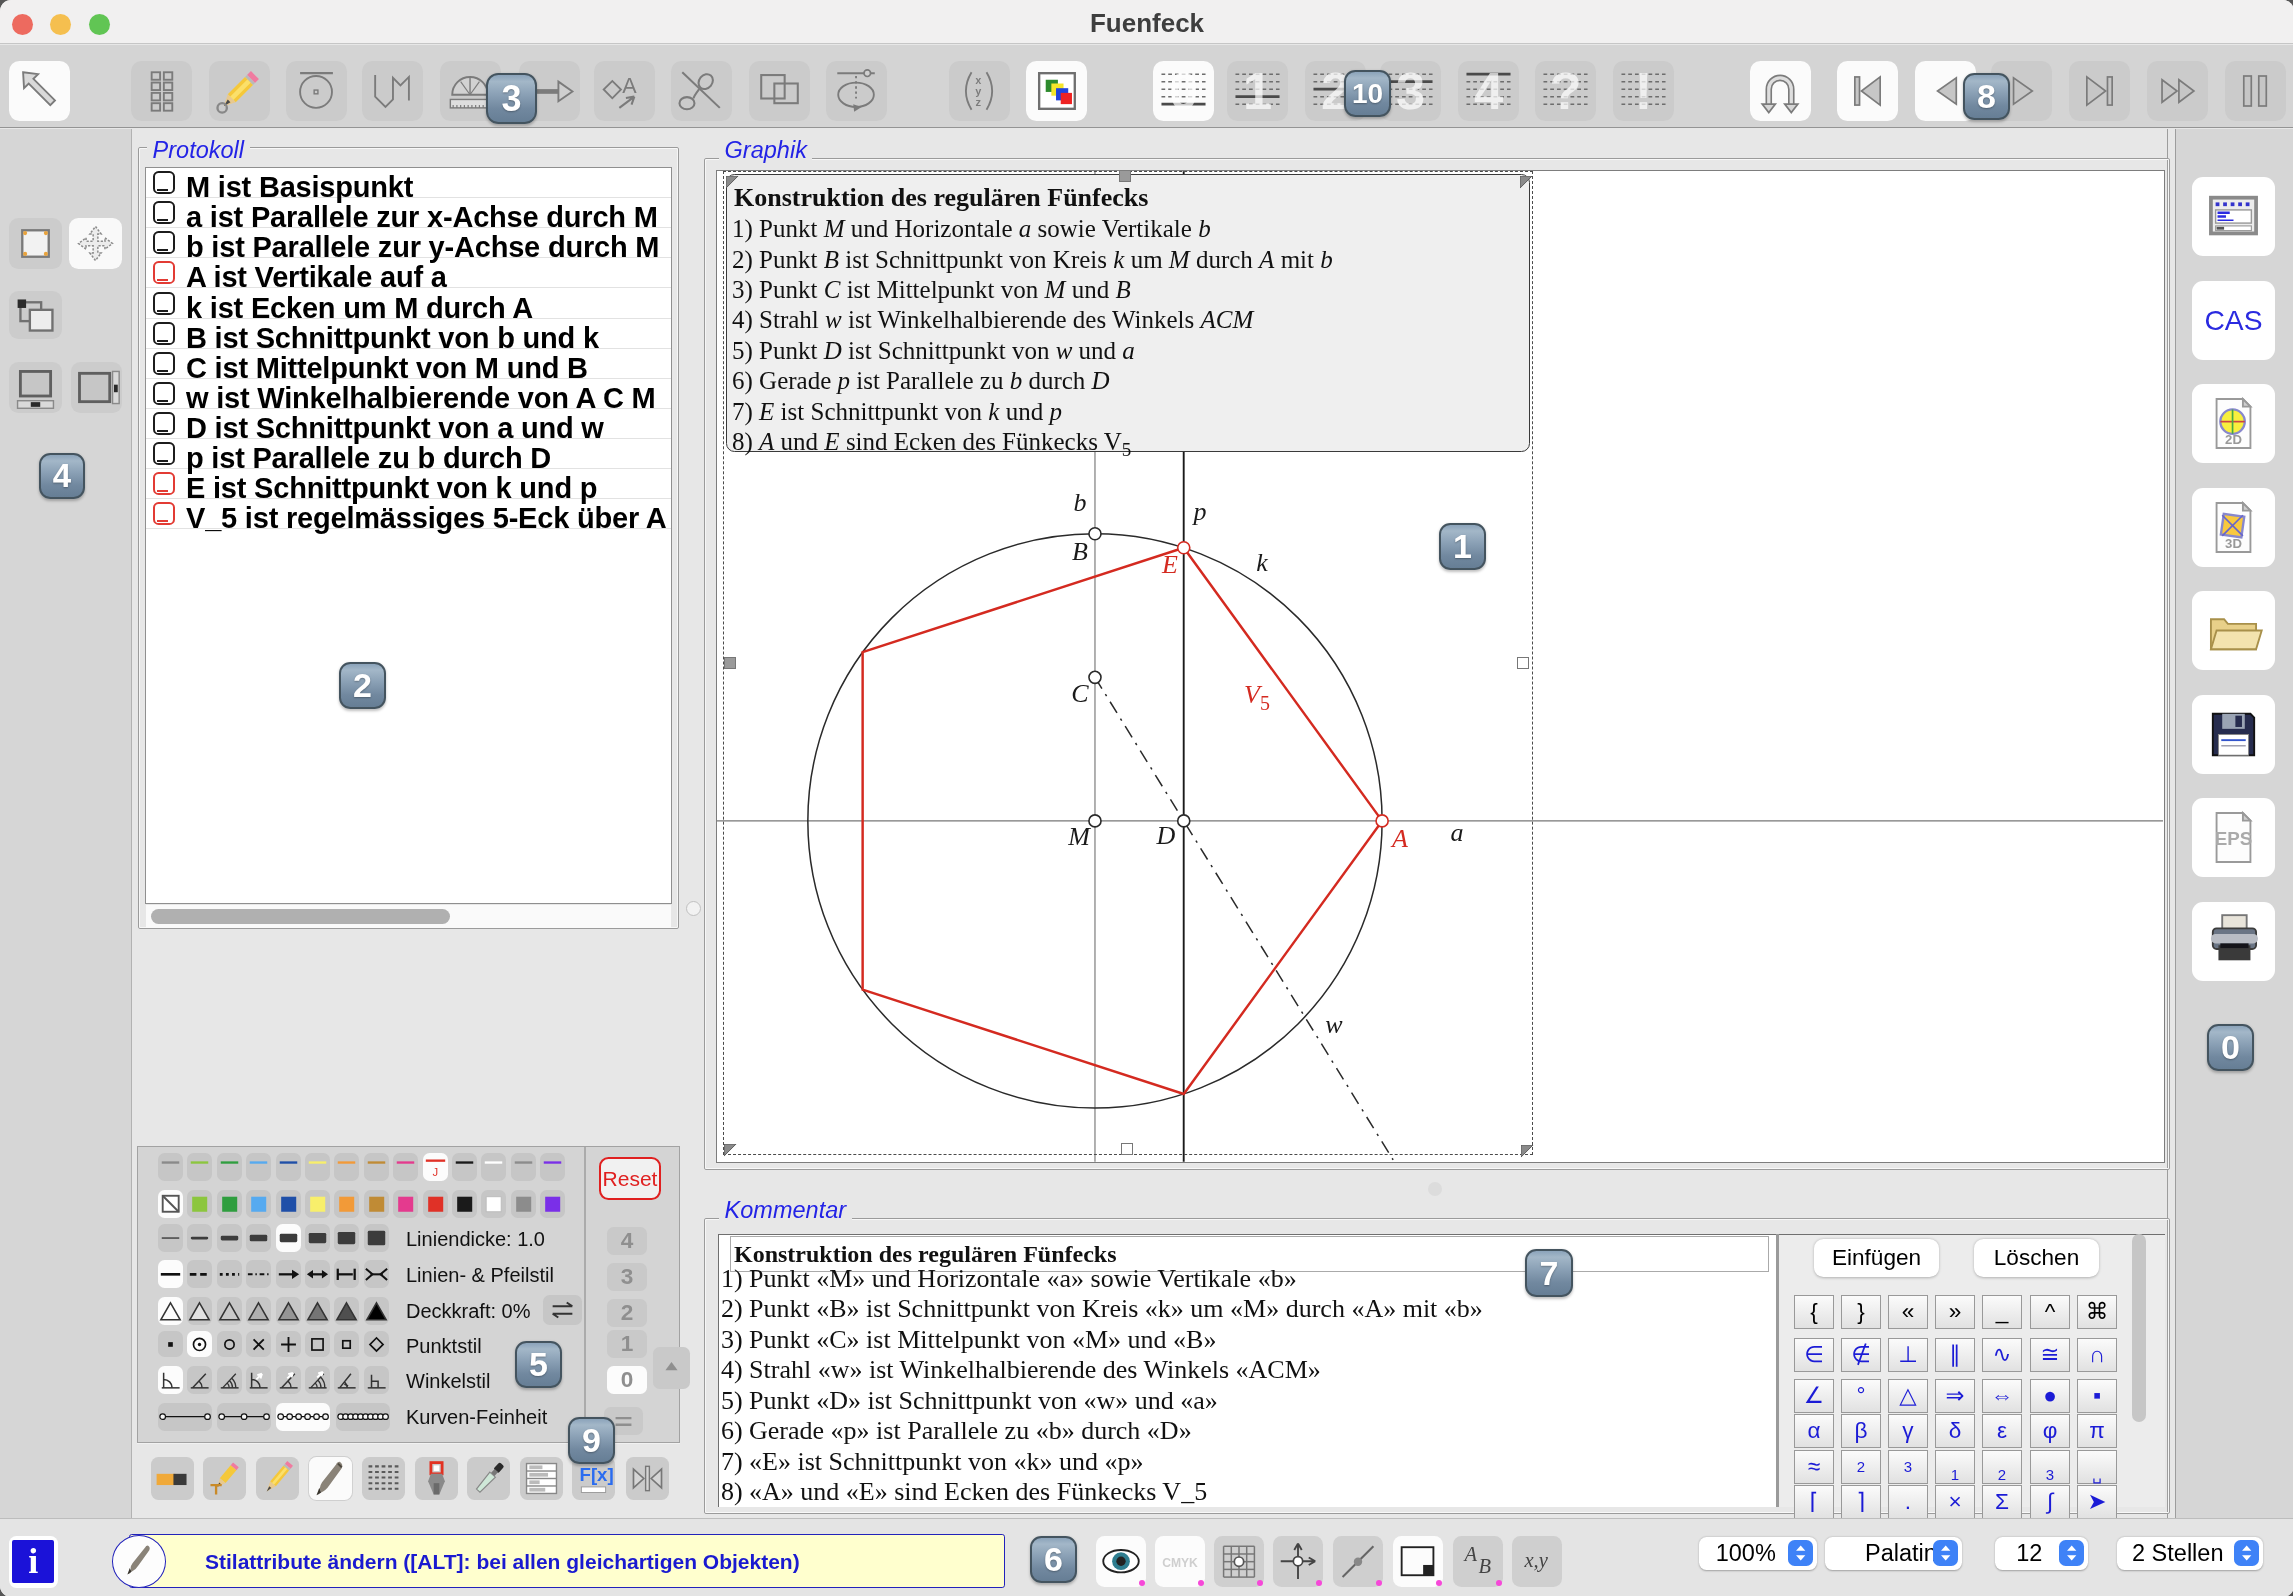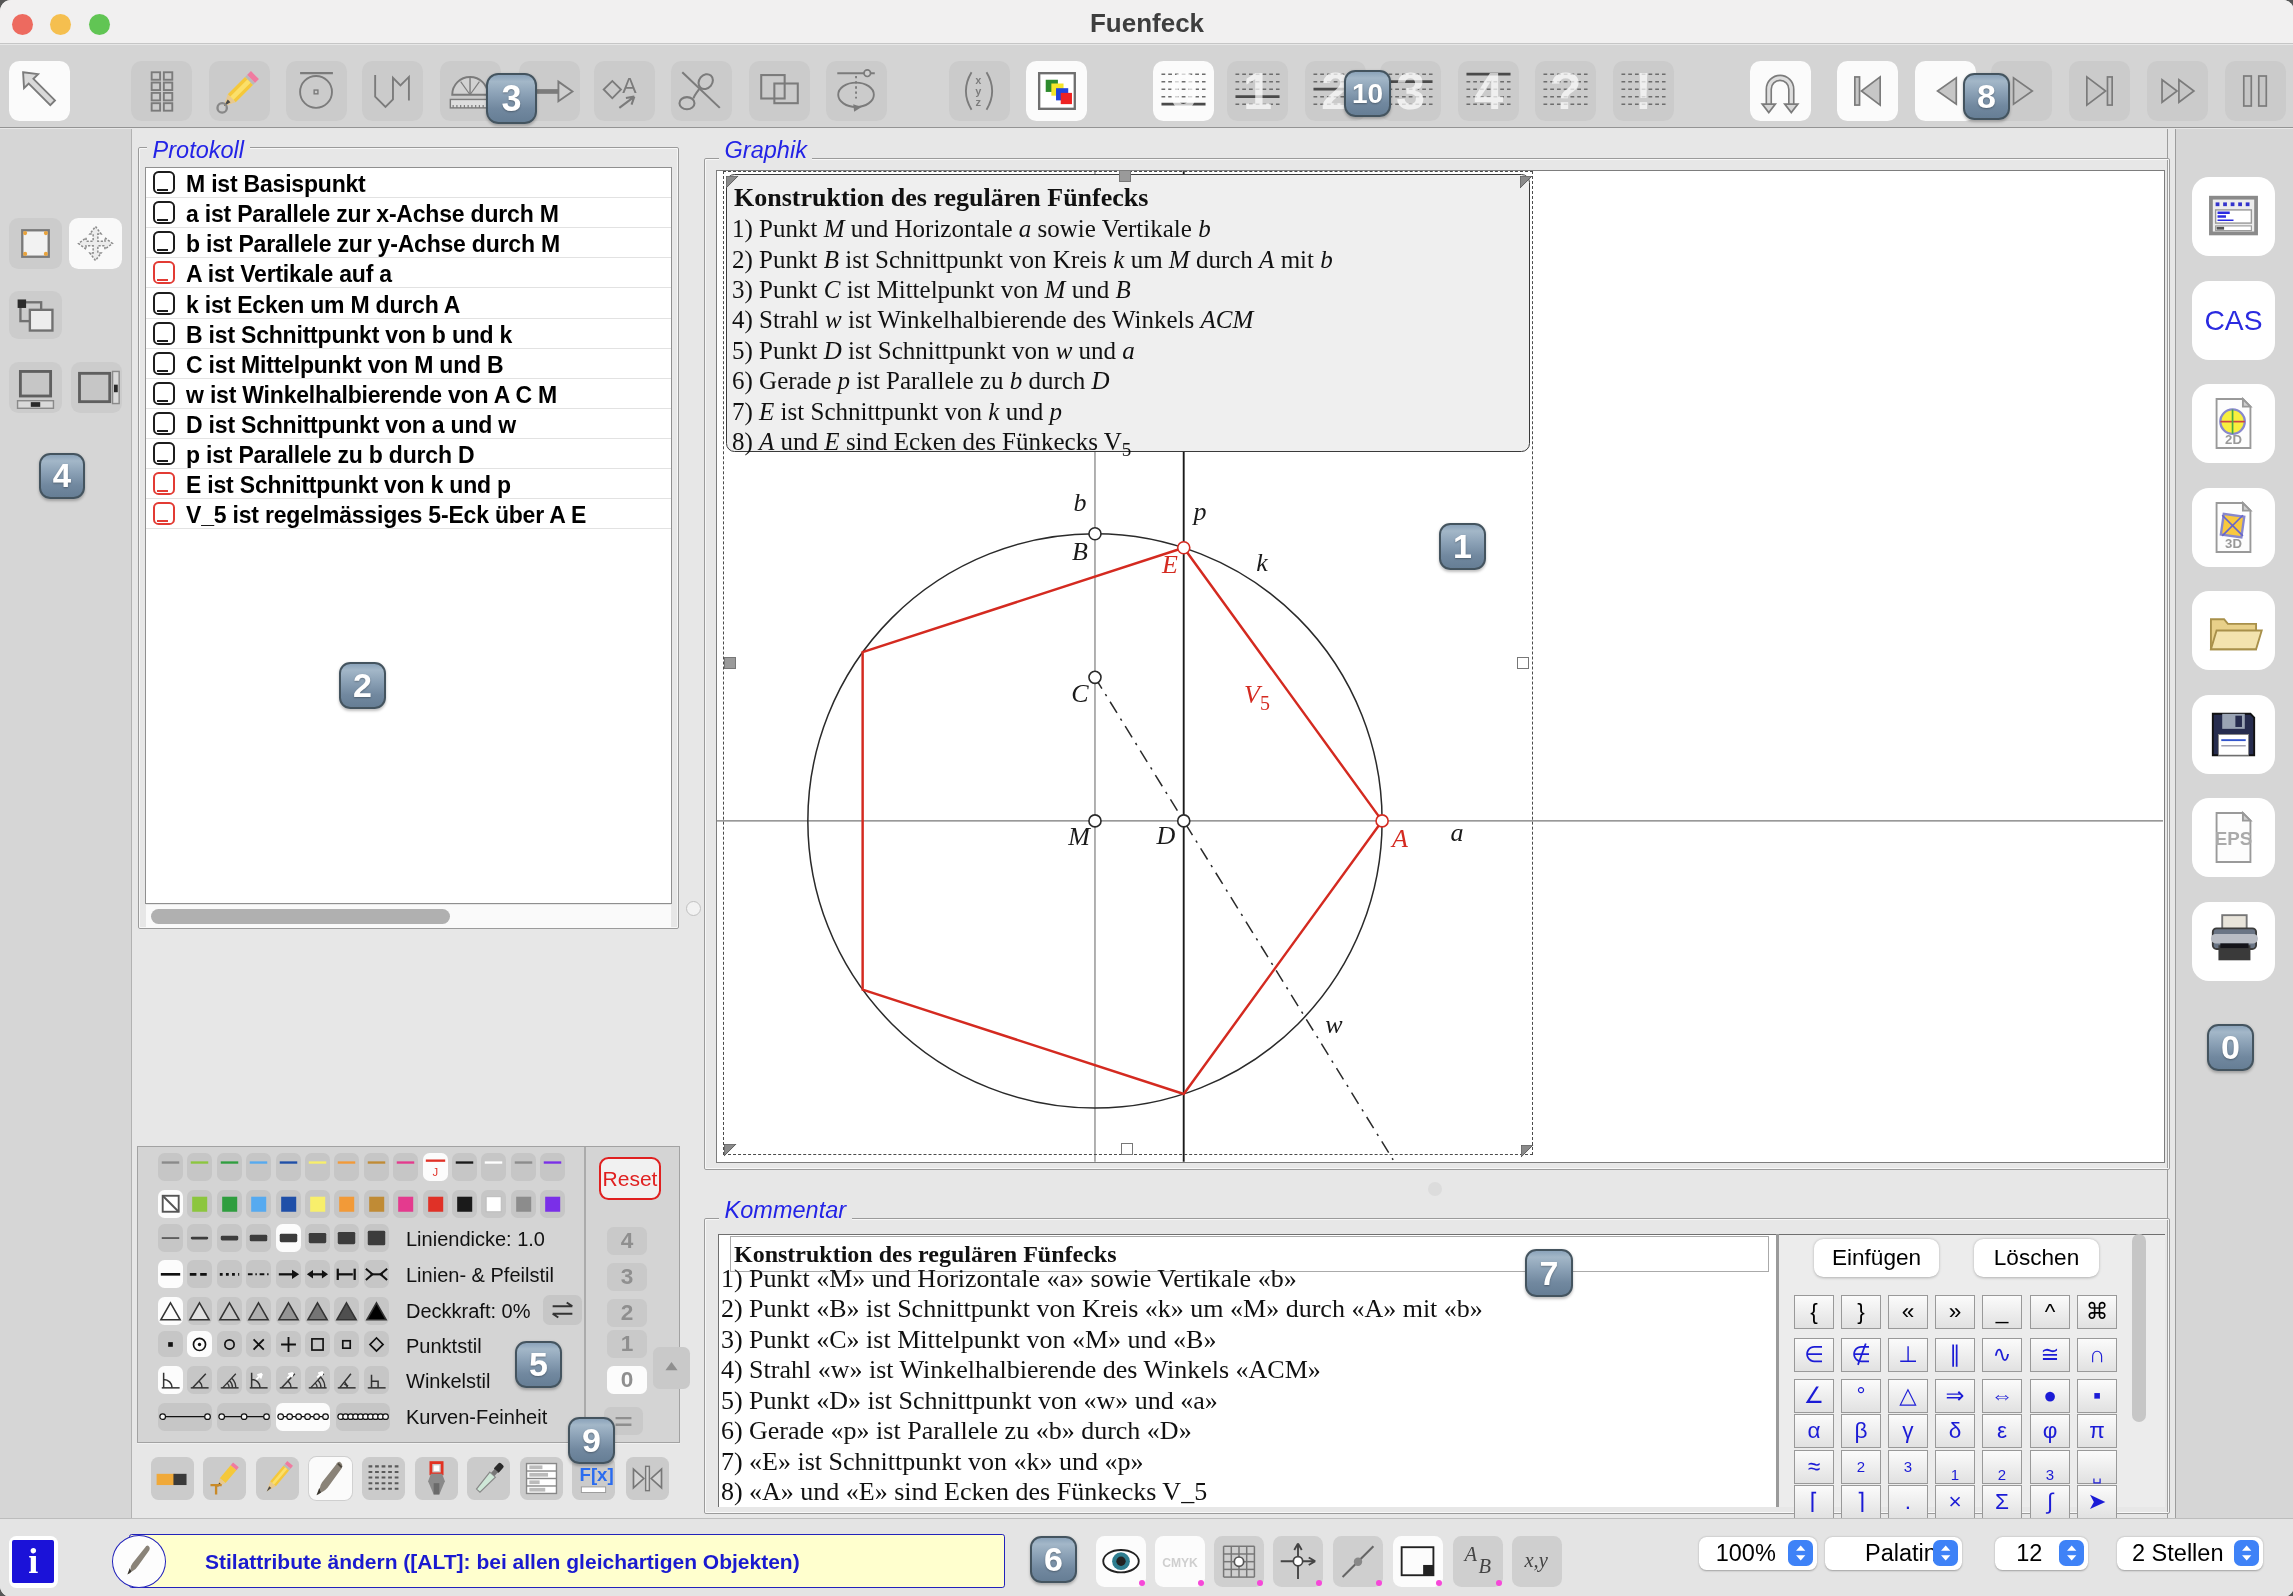--- a/index.html
+++ b/index.html
@@ -11,30 +11,30 @@
 #title{position:absolute;top:7.5px;left:0;width:2294px;text-align:center;font-size:26px;font-weight:bold;color:#3e3e3e;}
 #toolbar{position:absolute;left:0;top:45px;width:2294px;height:83px;background:#d4d4d4;border-bottom:1.9px solid #949494;}
 .tbtn{position:absolute;top:16px;width:61px;height:60px;border-radius:10.4px;background:#cbcbcb;}
 .tbtn.sel{background:#fbfbfb;}
 .badge{position:absolute;background:linear-gradient(180deg,#8ba3ba 0%,#a3b7c8 14%,#8aa0b5 42%,#71889f 72%,#667e95 100%);border:2.4px solid #44545f;color:#fff;font-weight:bold;text-align:center;box-shadow:0 1.9px 2.8px rgba(0,0,0,0.25);z-index:50;text-shadow:0 0.9px 1.9px rgba(0,0,0,0.3);}
 #lsidebar{position:absolute;left:0;top:129px;width:132px;height:1389px;background:#d6d6d6;border-right:0.9px solid #b2b2b2;}
 #rsidebar{position:absolute;left:2176px;top:129px;width:118px;height:1389px;background:#d6d6d6;}
 #rsplit{position:absolute;left:2167px;top:129px;width:9.4px;height:1389px;background:#e7e7e7;border-left:1.9px solid #9d9d9d;border-right:1.9px solid #9d9d9d;}
 .sbtn{position:absolute;border-radius:9.4px;background:#cccccc;}
 .sbtn.sel{background:#f9f9f9;}
-.rbtn{position:absolute;left:2192px;width:83px;height:79px;border-radius:17px;background:#fff;}
+.rbtn{position:absolute;left:2192px;width:83px;height:79px;border-radius:11px;background:#fff;}
 .gbox{position:absolute;border:0.9px solid #9b9b9b;border-radius:1.9px;box-shadow:0.9px 0.9px 0 #f8f8f8 inset,-0.9px -0.9px 0 #f8f8f8 inset;}
 .glabel{position:absolute;color:#2323e6;font-style:italic;font-size:23.5px;background:#e7e7e7;padding:0 5.6px;z-index:5;}
 #plist{position:absolute;left:145px;top:167px;width:527px;height:737px;background:#fff;border:0.9px solid #8f8f8f;overflow:hidden;}
 .prow{position:absolute;left:0;width:525px;height:30px;border-bottom:0.9px solid #e2e2e2;}
 .pcheck{position:absolute;left:6.6px;top:3.3px;width:22.6px;height:22.6px;border:2.4px solid #1c1c1c;border-radius:5.6px;}
 .pcheck i{position:absolute;left:2.8px;bottom:0.9px;width:10.4px;height:2.4px;background:#1c1c1c;}
 .pcheck.red{border-color:#e23b34;}
 .pcheck.red i{background:#e23b34;}
-.ptext{position:absolute;left:40px;top:2.8px;font-size:23px;font-weight:bold;color:#000;white-space:nowrap;letter-spacing:-0.2px;}
+.ptext{position:absolute;left:40px;top:2.8px;font-size:29px;font-weight:bold;color:#000;white-space:nowrap;letter-spacing:-0.2px;}
 #stylepanel{position:absolute;left:137px;top:1146px;width:543px;height:297px;background:#d4d4d4;border:0.9px solid #a2a2a2;box-shadow:0 0.9px 0 #f2f2f2;}
 .mbtn{position:absolute;border-radius:6.6px;background:#c6c6c6;}
 .mbtn.sel{background:#fcfcfc;}
 .slabel{position:absolute;font-size:20px;color:#111;white-space:nowrap;}
 .bbtn{position:absolute;width:43px;height:43px;border-radius:7.5px;background:#cbcbcb;}
 .bbtn.sel{background:#fbfbfb;box-shadow:0 0 0 0.9px #cfcfcf;}
 .key{position:absolute;width:40px;height:34px;border:0.9px solid #999;background:linear-gradient(#fbfbfb,#e1e1e1);color:#1b1bd6;font-size:22.6px;text-align:center;line-height:31px;}
 .kbtn{position:absolute;height:40px;background:#fff;border-radius:9.4px;box-shadow:0 0.9px 2.8px rgba(0,0,0,0.25);font-size:22.6px;color:#000;text-align:center;line-height:40px;}
 #statusbar{position:absolute;left:0;top:1518px;width:2294px;height:79px;background:#e4e4e4;border-top:0.9px solid #bdbdbd;}
 .stbtn{position:absolute;top:1536px;width:50px;height:51px;border-radius:8.5px;background:#cfcfcf;}

